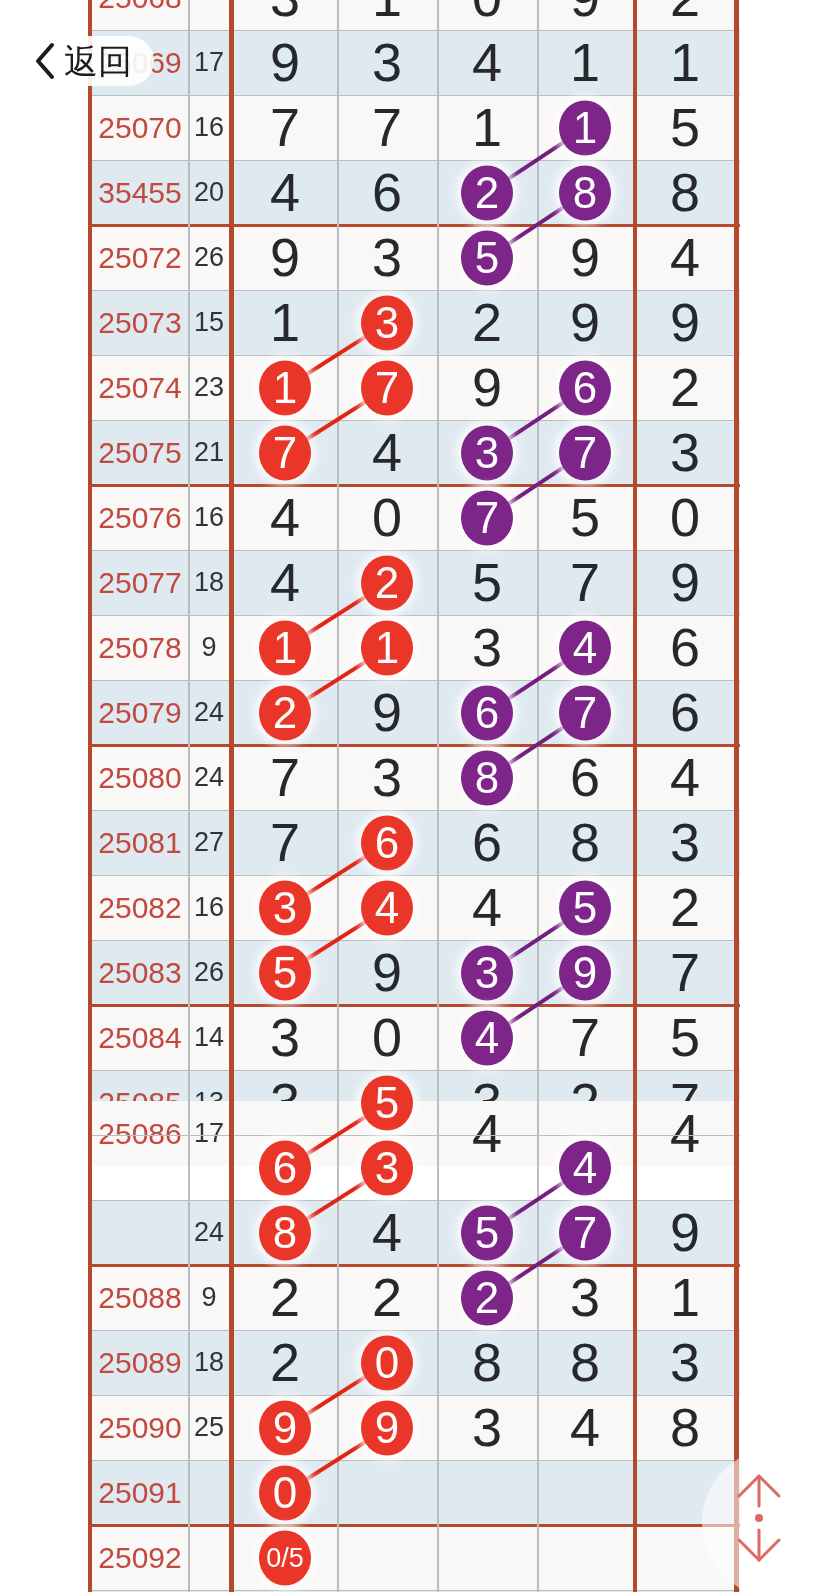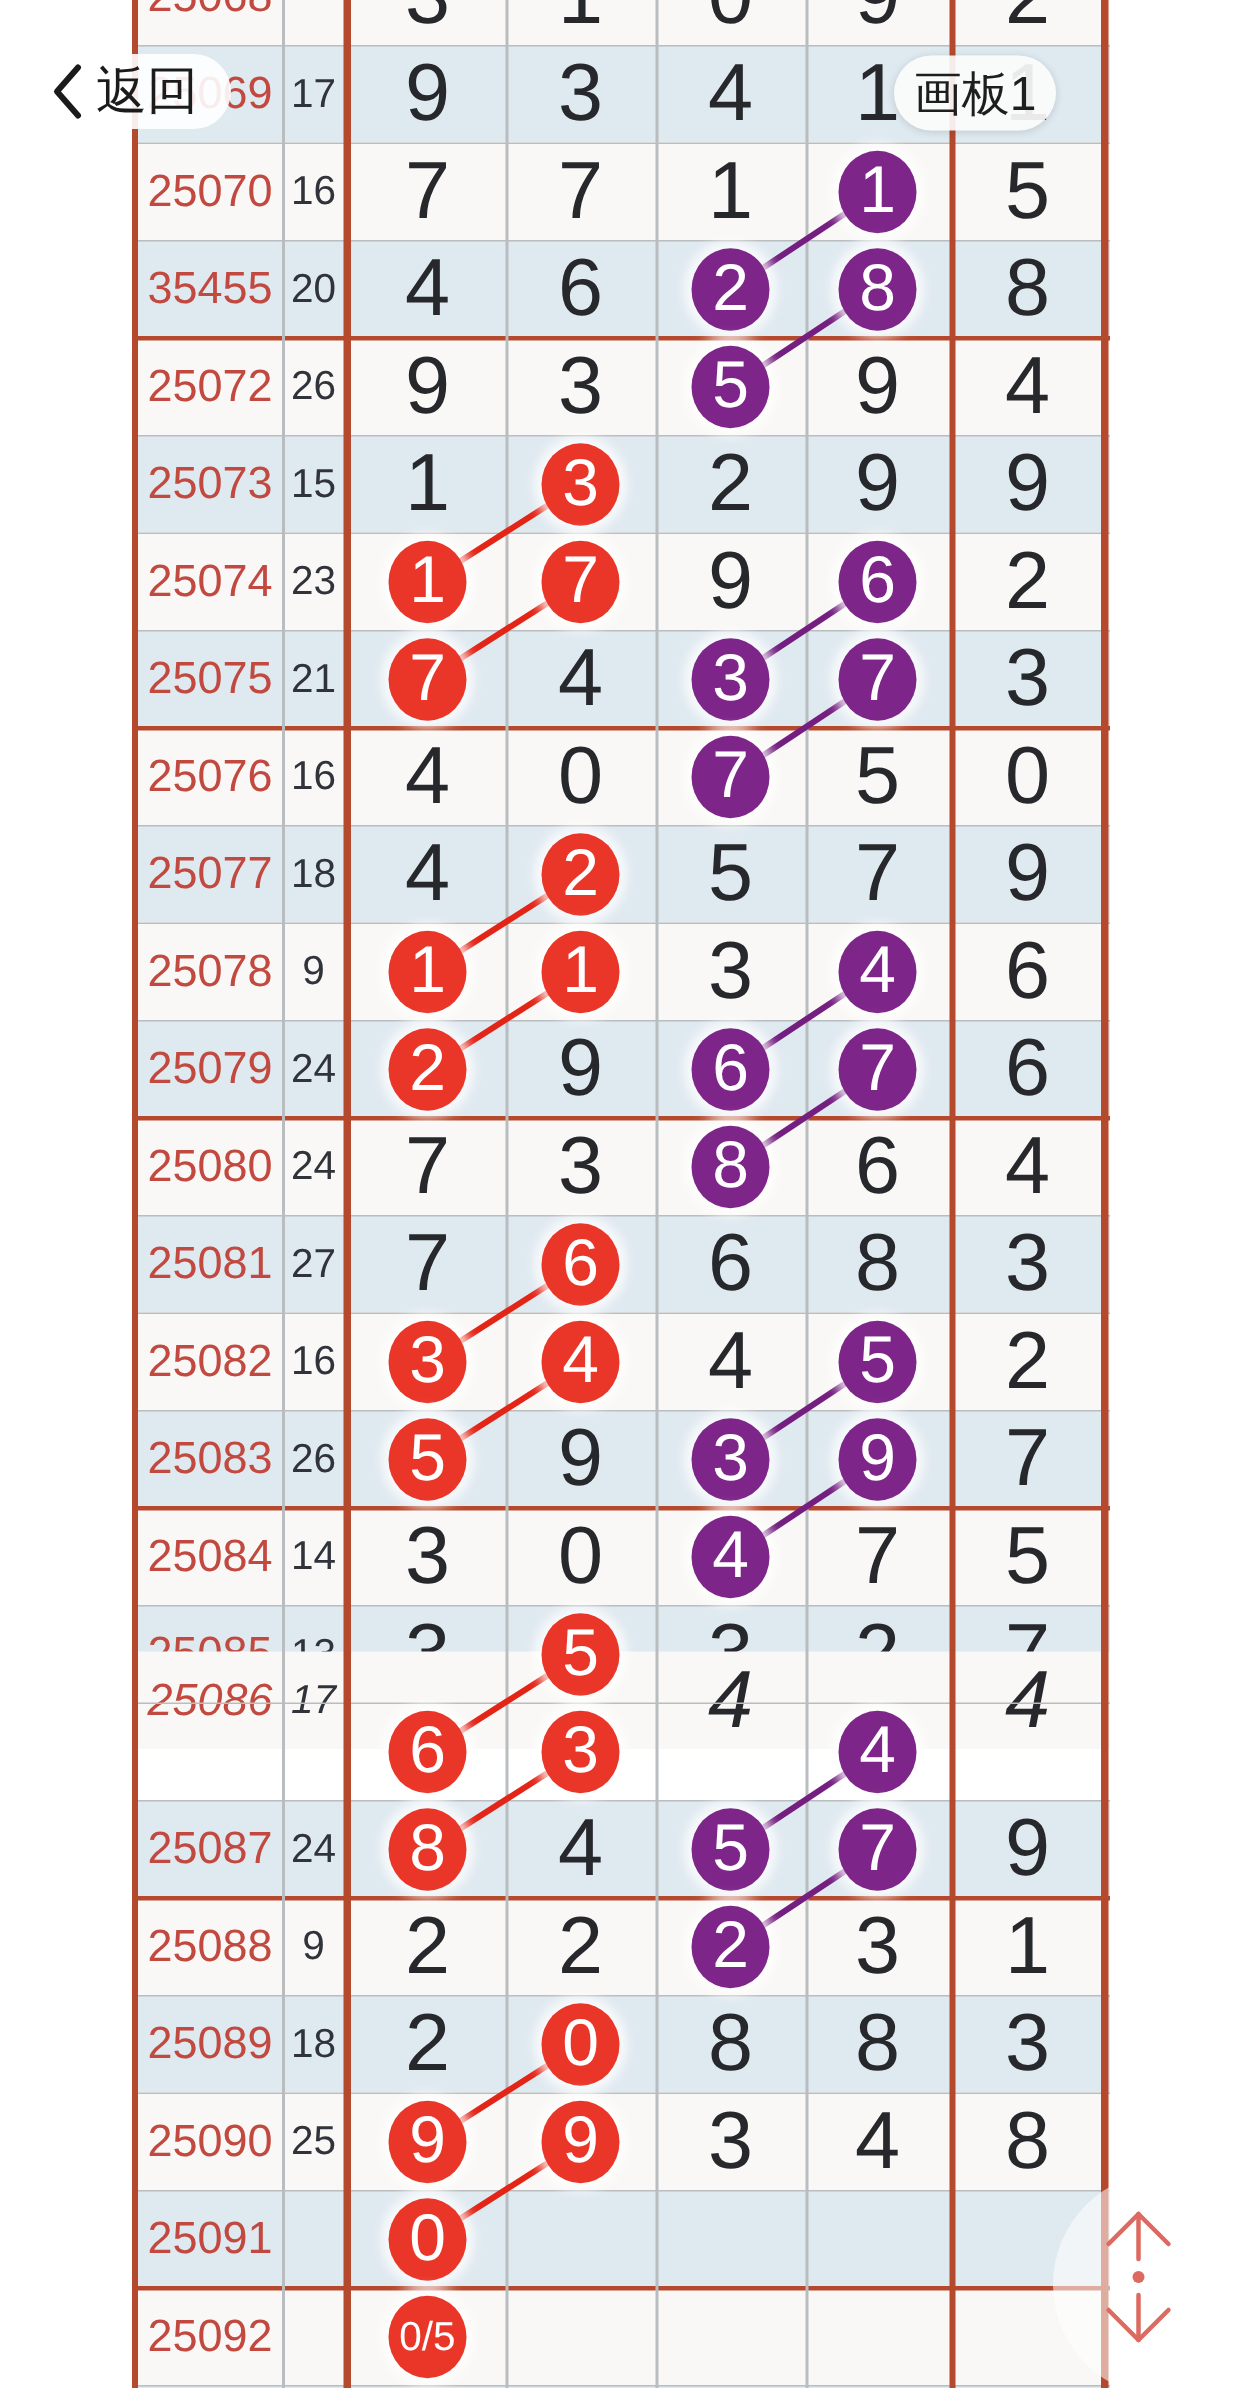--- a/index.html
+++ b/index.html
@@ -191,28 +191,27 @@
         <span class="cell digit" style="left: 597px;">5</span>
       </div>
       <div class="row blue" style="top: 1070px;">
         <span class="cell period" style="left: 52px;">25085</span>
         <span class="cell count" style="left: 121px;">13</span>
         <span class="cell digit" style="left: 197px;">3</span>
         <span class="cell digit" style="left: 399px;">3</span>
         <span class="cell digit" style="left: 497px;">2</span>
         <span class="cell digit" style="left: 597px;">7</span>
       </div>
-      <div class="row white" style="top: 1101px; font-style: italic;">
+      <div class="row white" style="top: 1101px;">
         <span class="cell period" style="left: 52px;">25086</span>
         <span class="cell count" style="left: 121px;">17</span>
         <span class="cell digit" style="left: 399px;">4</span>
         <span class="cell digit" style="left: 597px;">4</span>
       </div>
       <div class="row blue" style="top: 1200px;">
-        <span class="cell period" style="left: 52px;">25087</span>
         <span class="cell count" style="left: 121px;">24</span>
         <span class="cell digit" style="left: 299px;">4</span>
         <span class="cell digit" style="left: 597px;">9</span>
       </div>
       <div class="row white" style="top: 1265px;">
         <span class="cell period" style="left: 52px;">25088</span>
         <span class="cell count" style="left: 121px;">9</span>
         <span class="cell digit" style="left: 197px;">2</span>
         <span class="cell digit" style="left: 299px;">2</span>
         <span class="cell digit" style="left: 497px;">3</span>
@@ -342,23 +341,20 @@
       <div class="circle red small" style="left: 285px; top: 1557.5px;">0/5</div>
     </div>
 
   <div class="back-pill">
     <svg class="back-chev" width="30" height="40" viewBox="0 0 30 40">
       <polyline points="22,4 8,20 22,36" fill="none" stroke="#1b1b1b" stroke-width="4" stroke-linecap="round" stroke-linejoin="round"></polyline>
     </svg>
     <span class="back-label">返回</span>
   </div>
 
-  <div class="board1">
-    <span>画板1</span>
-  </div>
 
   <div class="scroll-blob">
     <svg class="scroll-icon" width="66" height="100" viewBox="0 0 66 100">
       <line x1="33" y1="8" x2="33" y2="38" stroke="#dc6a60" stroke-width="3" stroke-linecap="round"></line>
       <polyline points="13,28 33,8 53,28" fill="none" stroke="#dc6a60" stroke-width="3" stroke-linecap="round" stroke-linejoin="round"></polyline>
       <circle cx="33" cy="50" r="4" fill="#dc6a60"></circle>
       <line x1="33" y1="92" x2="33" y2="62" stroke="#dc6a60" stroke-width="3" stroke-linecap="round"></line>
       <polyline points="13,72 33,92 53,72" fill="none" stroke="#dc6a60" stroke-width="3" stroke-linecap="round" stroke-linejoin="round"></polyline>
     </svg>
   </div>

